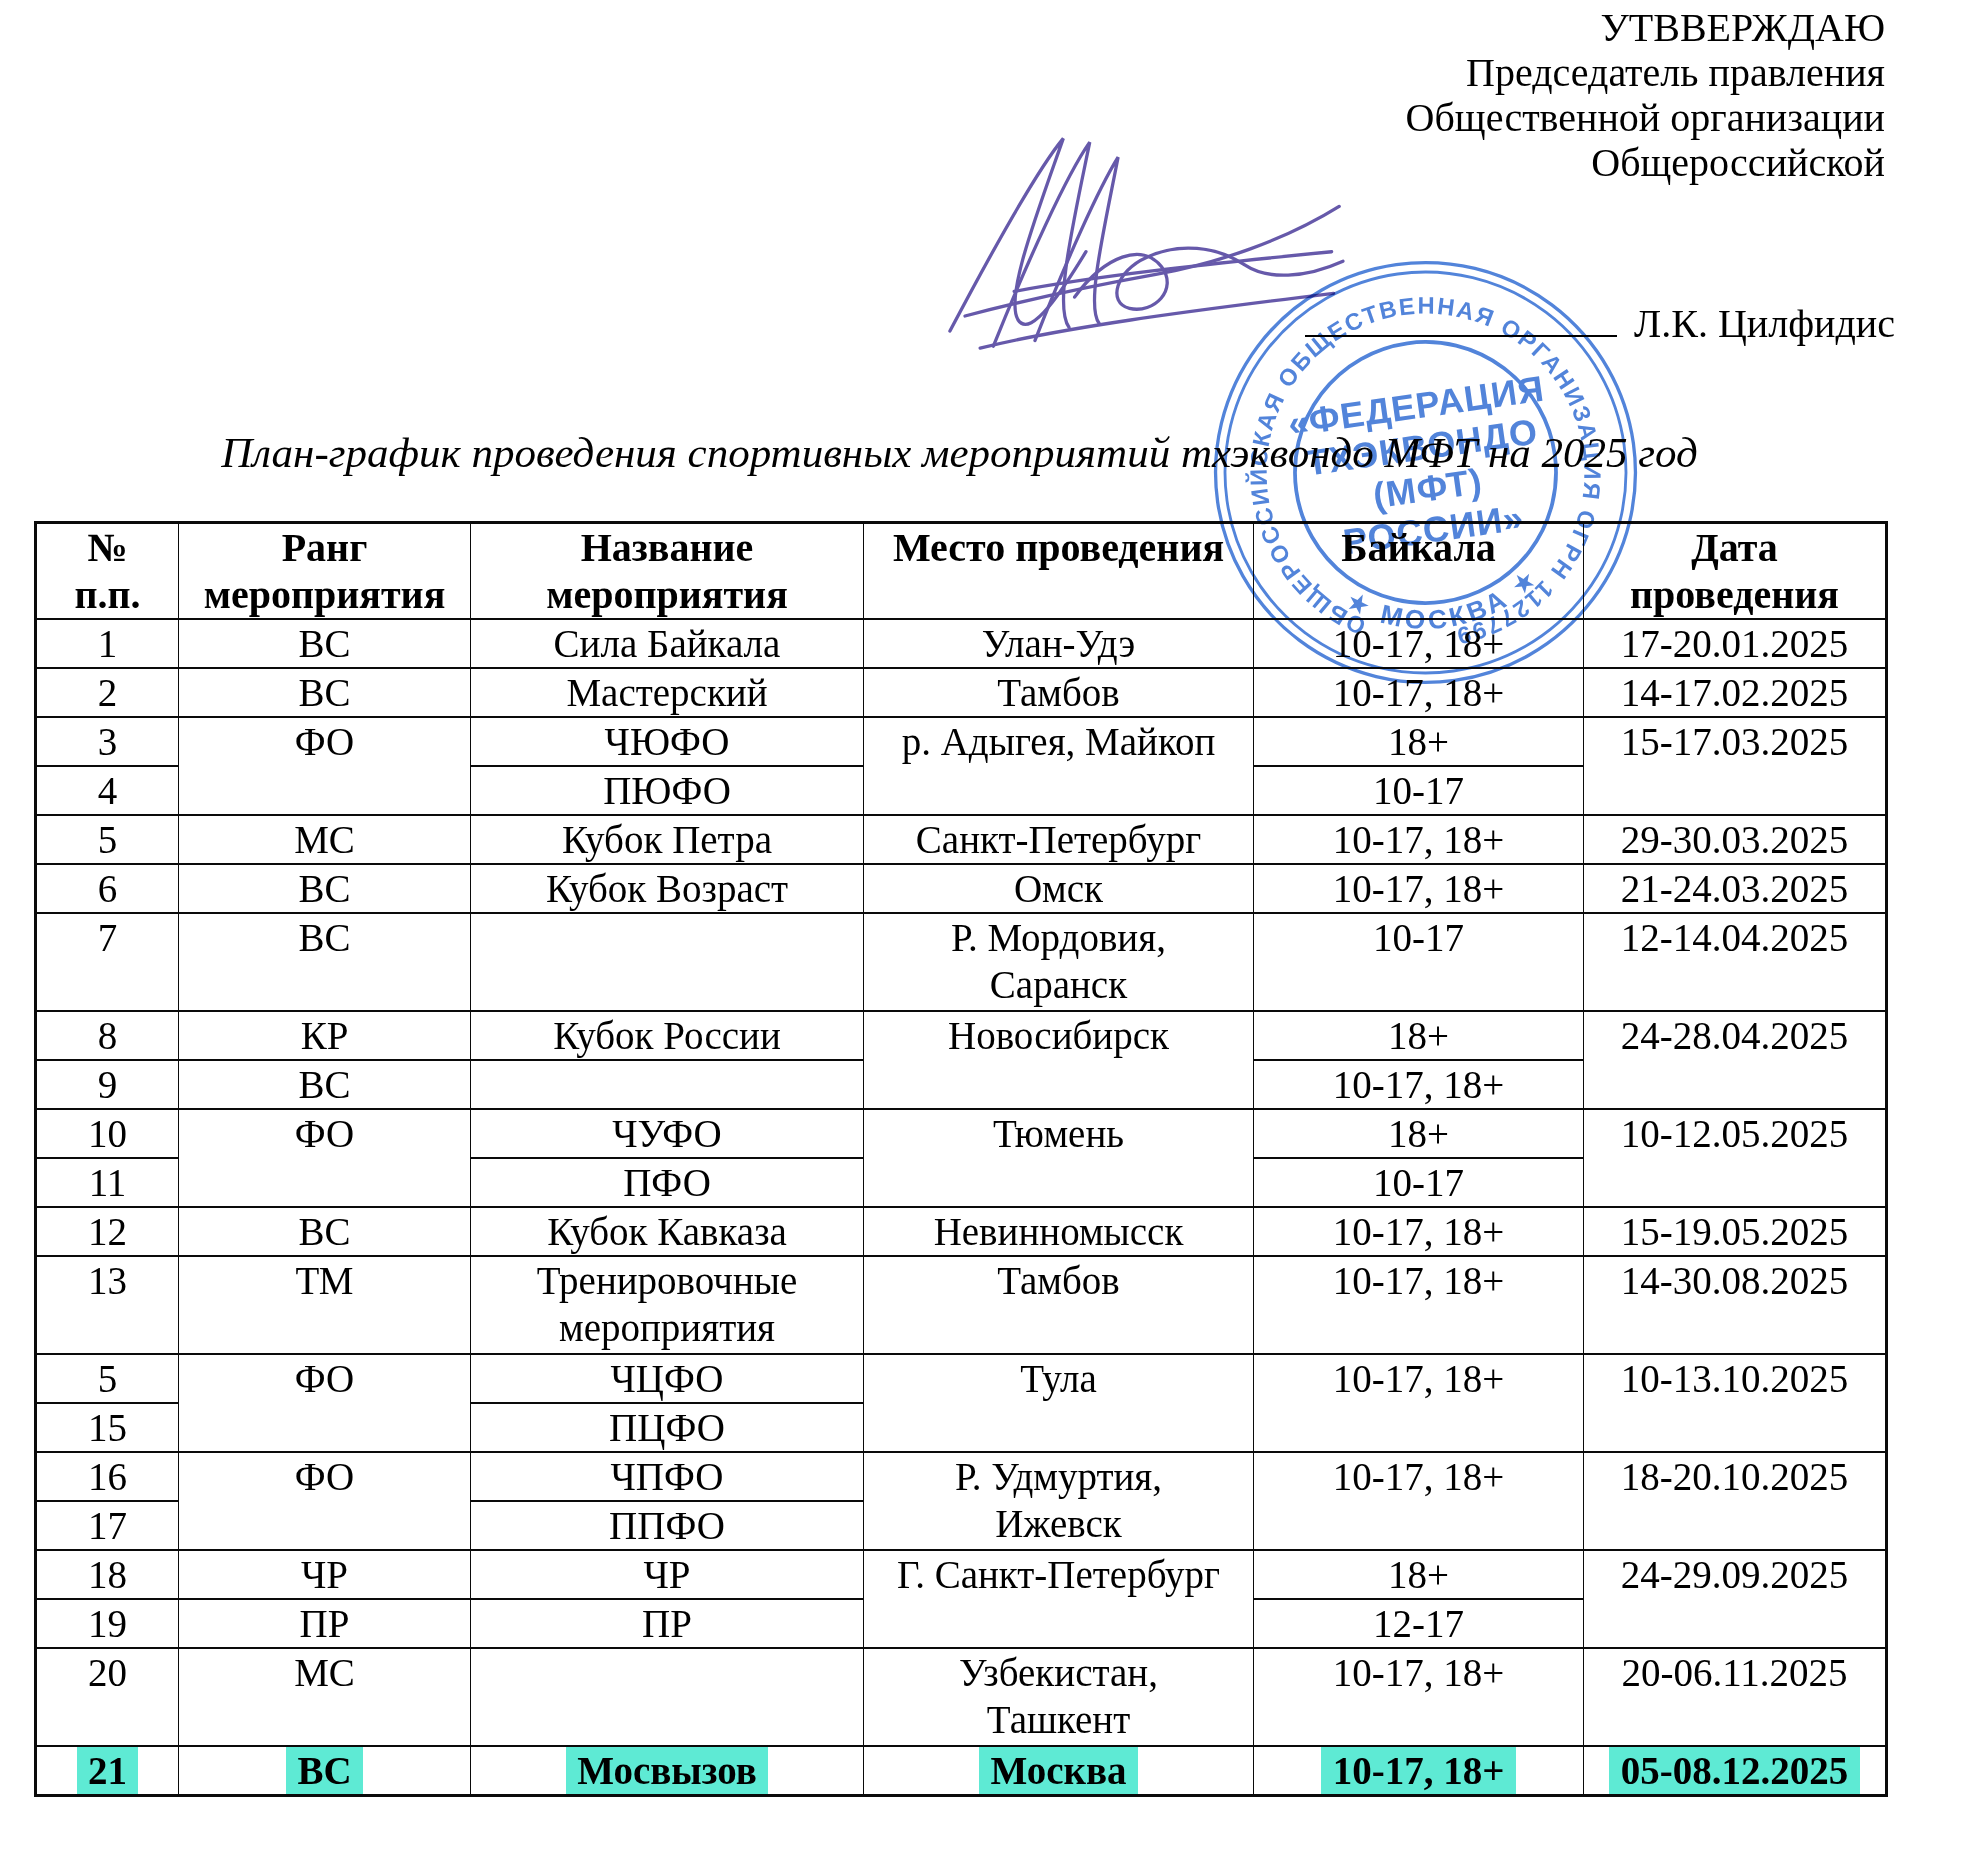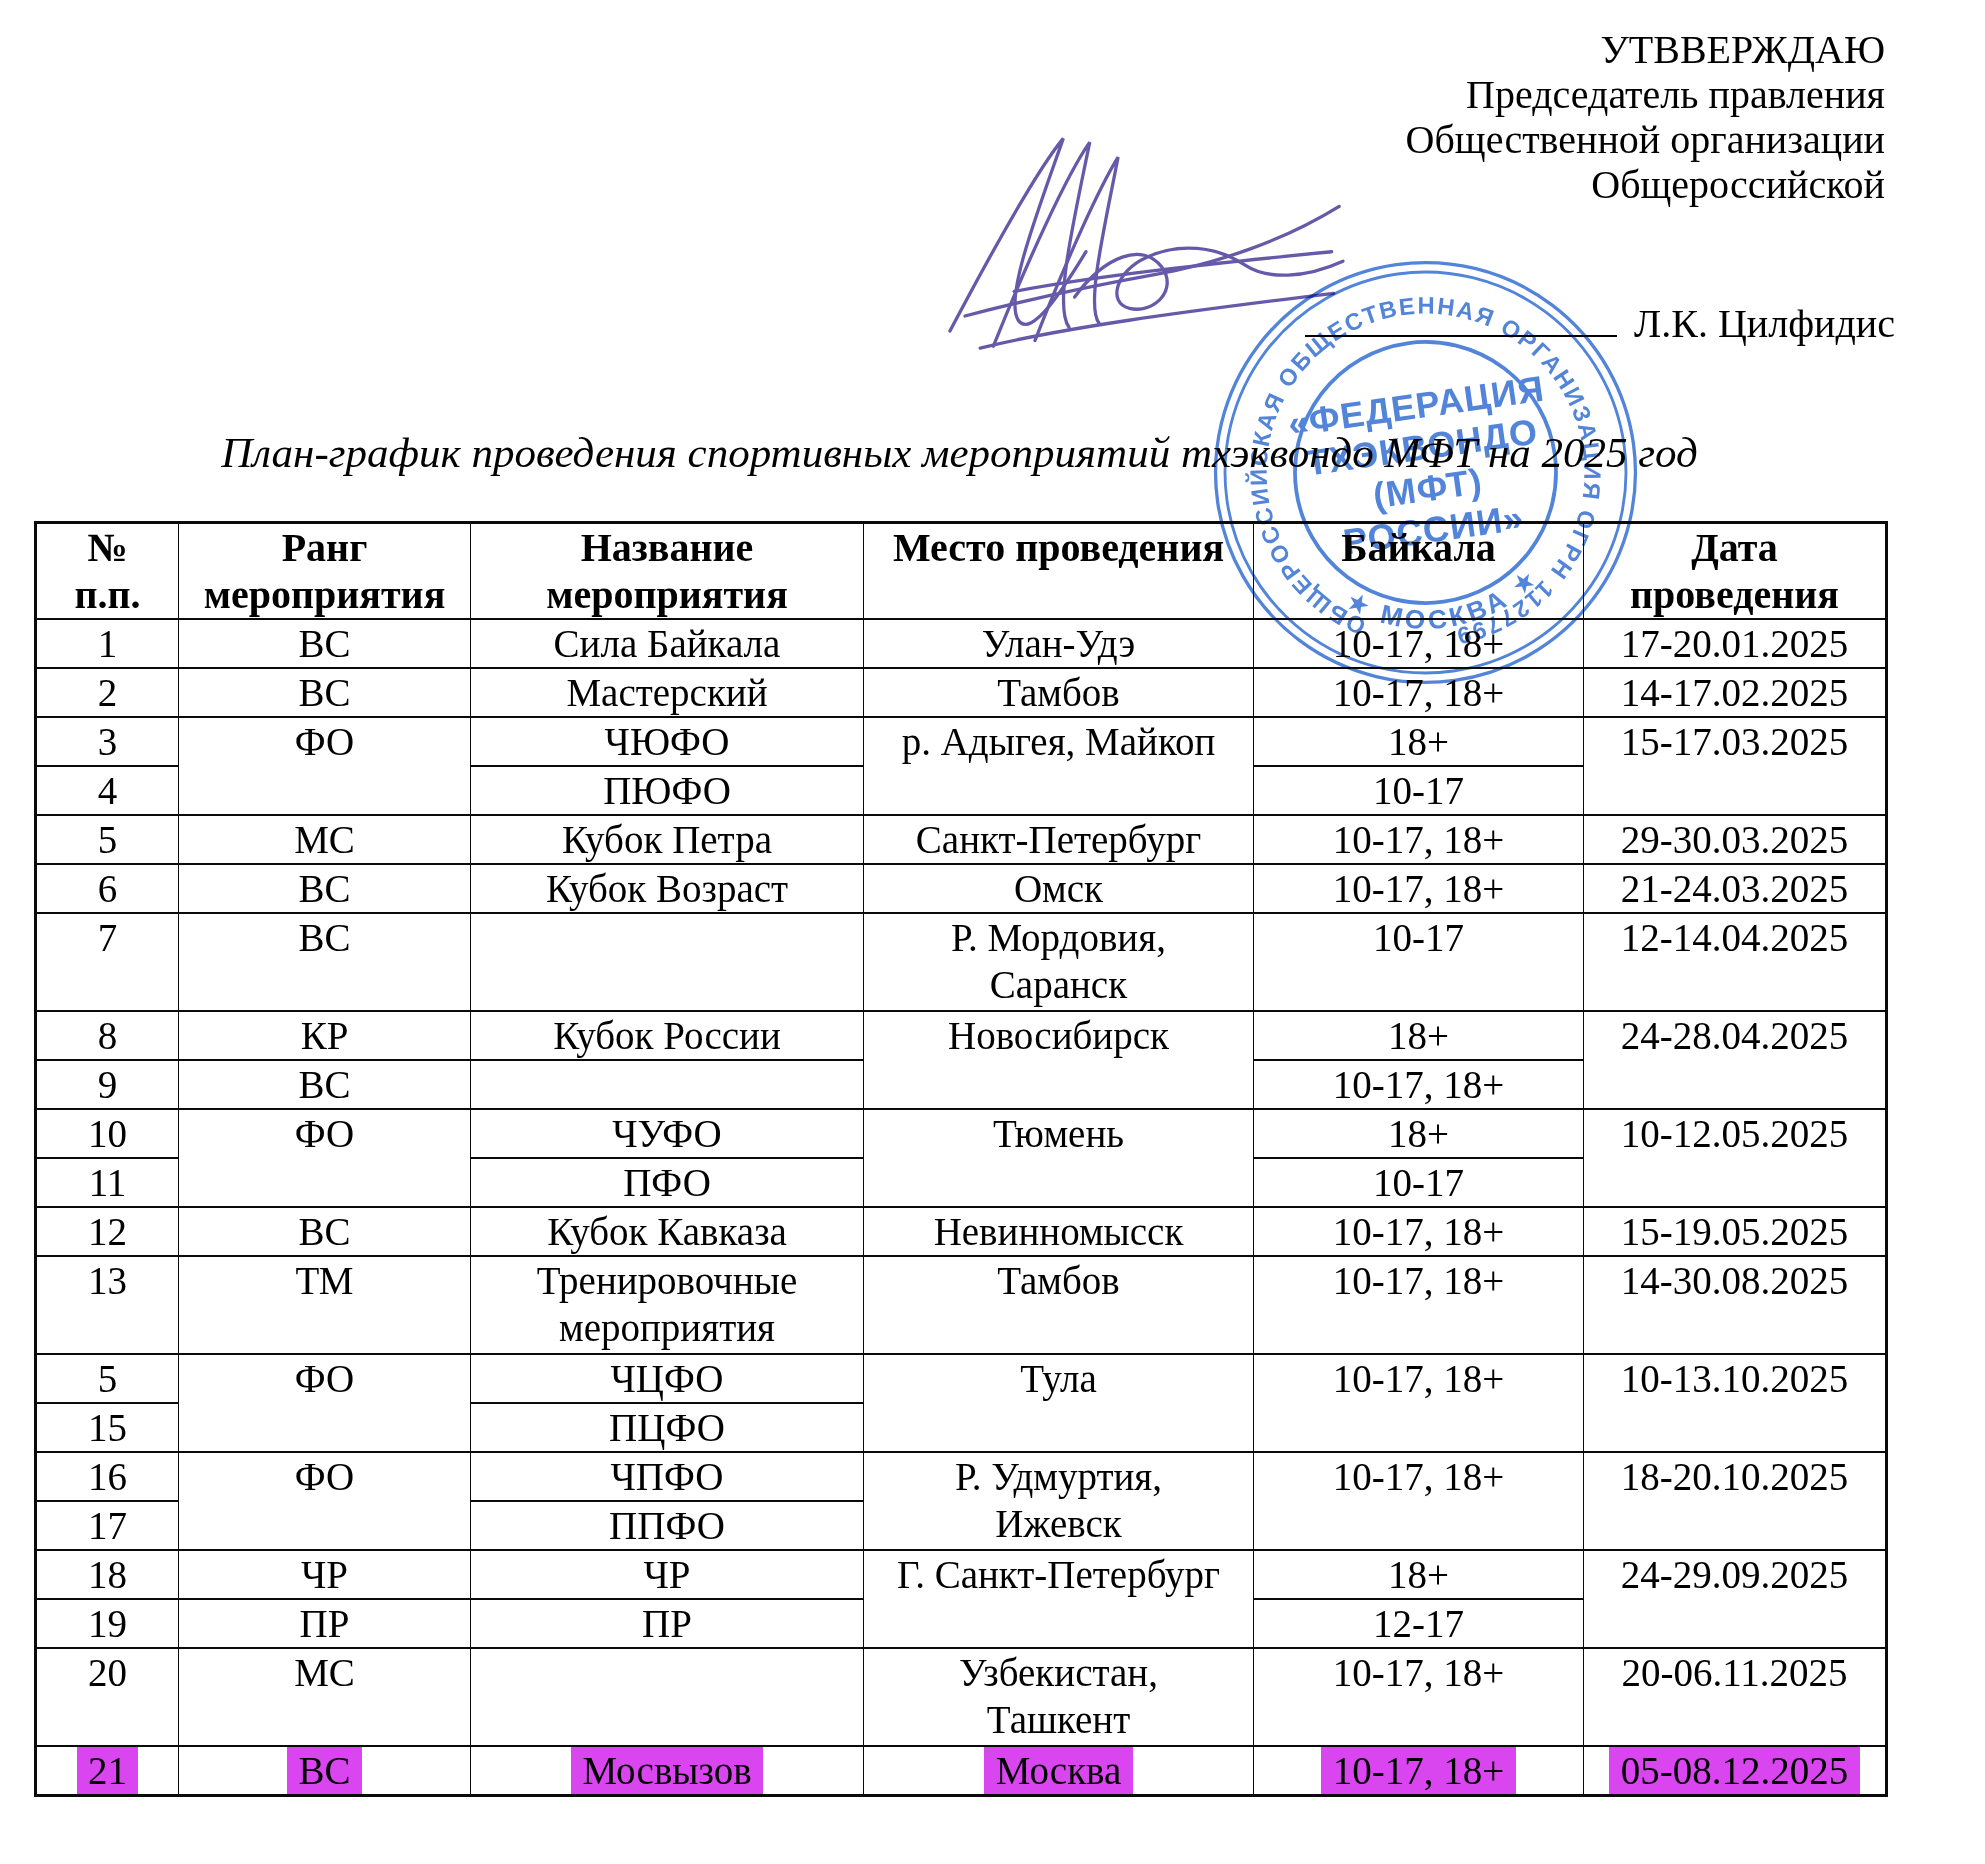--- a/index.html
+++ b/index.html
@@ -2,21 +2,21 @@
 <html style="font-size:15px"><head>
 <meta charset="utf-8">
 <style>
   html,body{margin:0;padding:0;}
   body{
     width:1985px;height:1864px;position:relative;overflow:hidden;
     background:#ffffff;color:#000;
     font-family:"Liberation Serif","DejaVu Serif",serif;
   }
   .approve{
-    position:absolute;top:27px;right:100px;text-align:right;
+    position:absolute;top:5px;right:100px;text-align:right;
     font-size:40px;line-height:45px;white-space:nowrap;z-index:1;
   }
   .sig-row{
     position:absolute;top:299px;right:90px;font-size:40px;white-space:nowrap;z-index:1;
   }
   .sig-line{
     display:inline-block;width:312px;height:36px;
     border-bottom:2.8px solid #000;margin-right:17px;
   }
   .title{
@@ -31,21 +31,21 @@
   table.tbl td{
     border-left:1.9px solid #0a0a0a;border-right:1.9px solid #0a0a0a;
     border-top:2.8px solid #0a0a0a;border-bottom:2.8px solid #0a0a0a;
     padding:0 7.6px;font-size:39px;line-height:47px;
     text-align:center;vertical-align:top;white-space:pre-line;overflow:hidden;
   }
   table.tbl thead td{font-weight:bold;font-size:40px;}
   tr.hh{height:96px}
   tr.h1{height:49px}
   tr.h2{height:98px}
-  .hl{background:#d946ef;display:inline-block;padding:0 11.4px;}
+  .hl{background:#5eead4;display:inline-block;padding:0 11.4px;font-weight:bold;}
   .stamp{
     position:absolute;left:1208px;top:255px;width:435px;height:435px;
     transform:rotate(-8deg);mix-blend-mode:multiply;opacity:.9;z-index:5;
     font-family:"Liberation Sans","DejaVu Sans",sans-serif;
   }
   .sig-svg{
     position:absolute;left:923px;top:93px;width:445px;height:274px;
     mix-blend-mode:multiply;opacity:.95;z-index:6;
   }
 </style>

